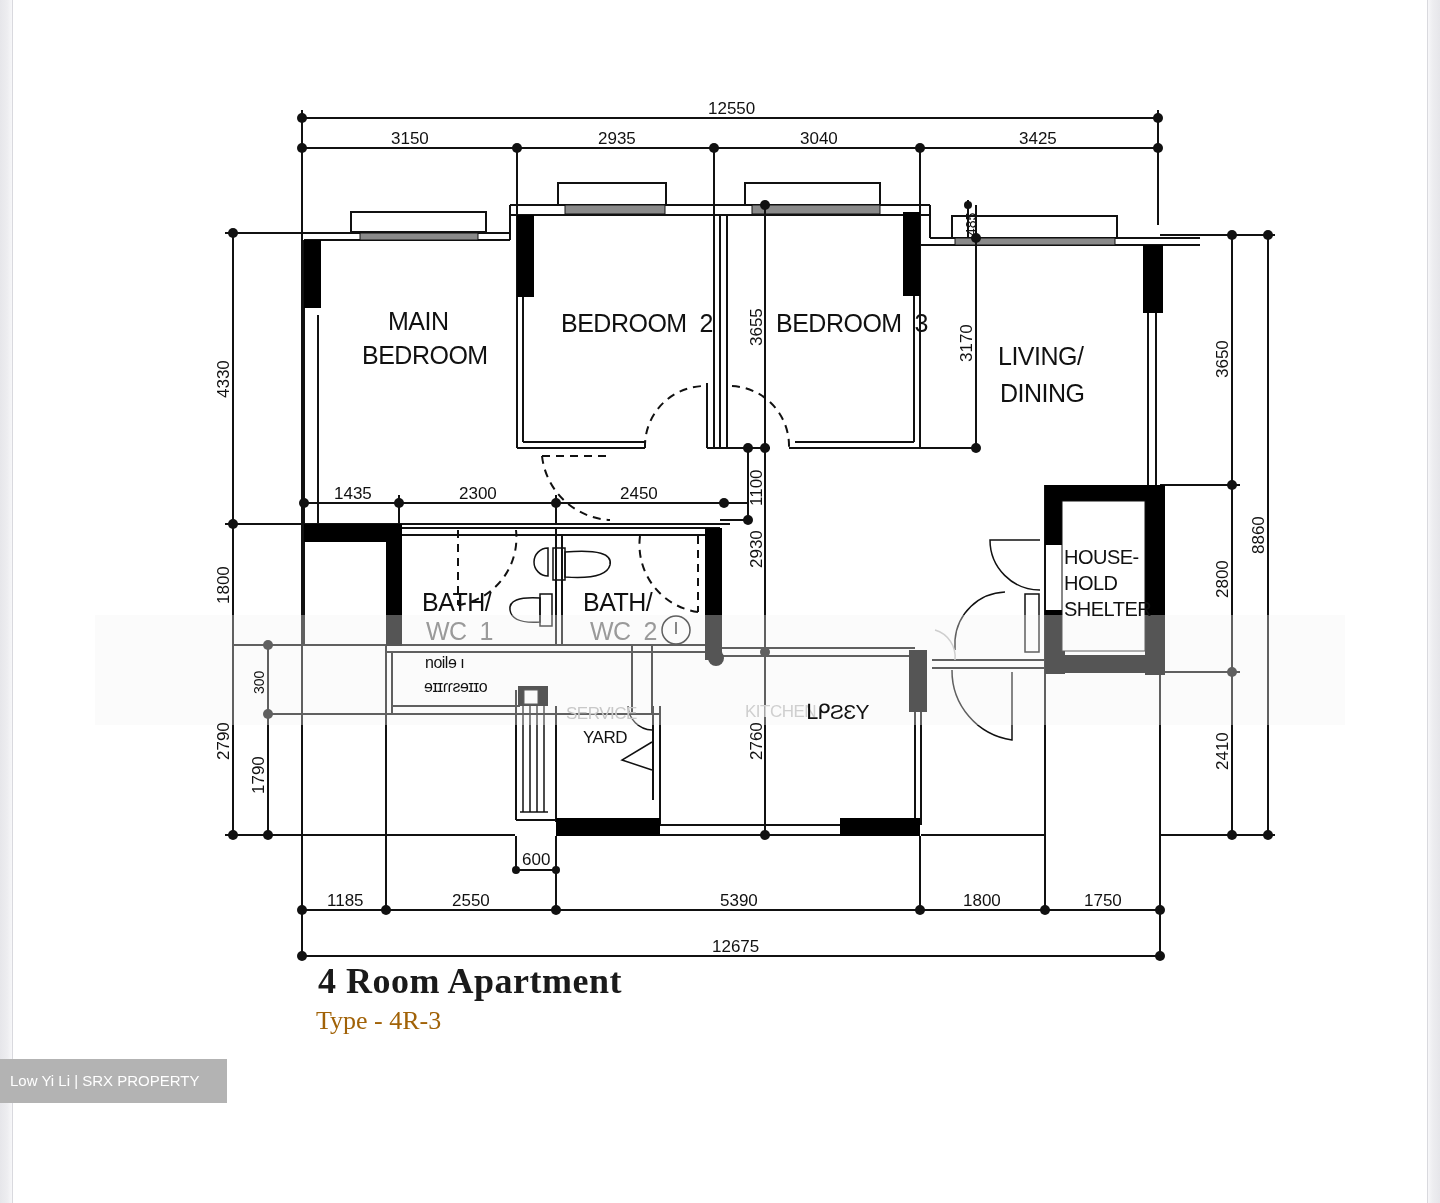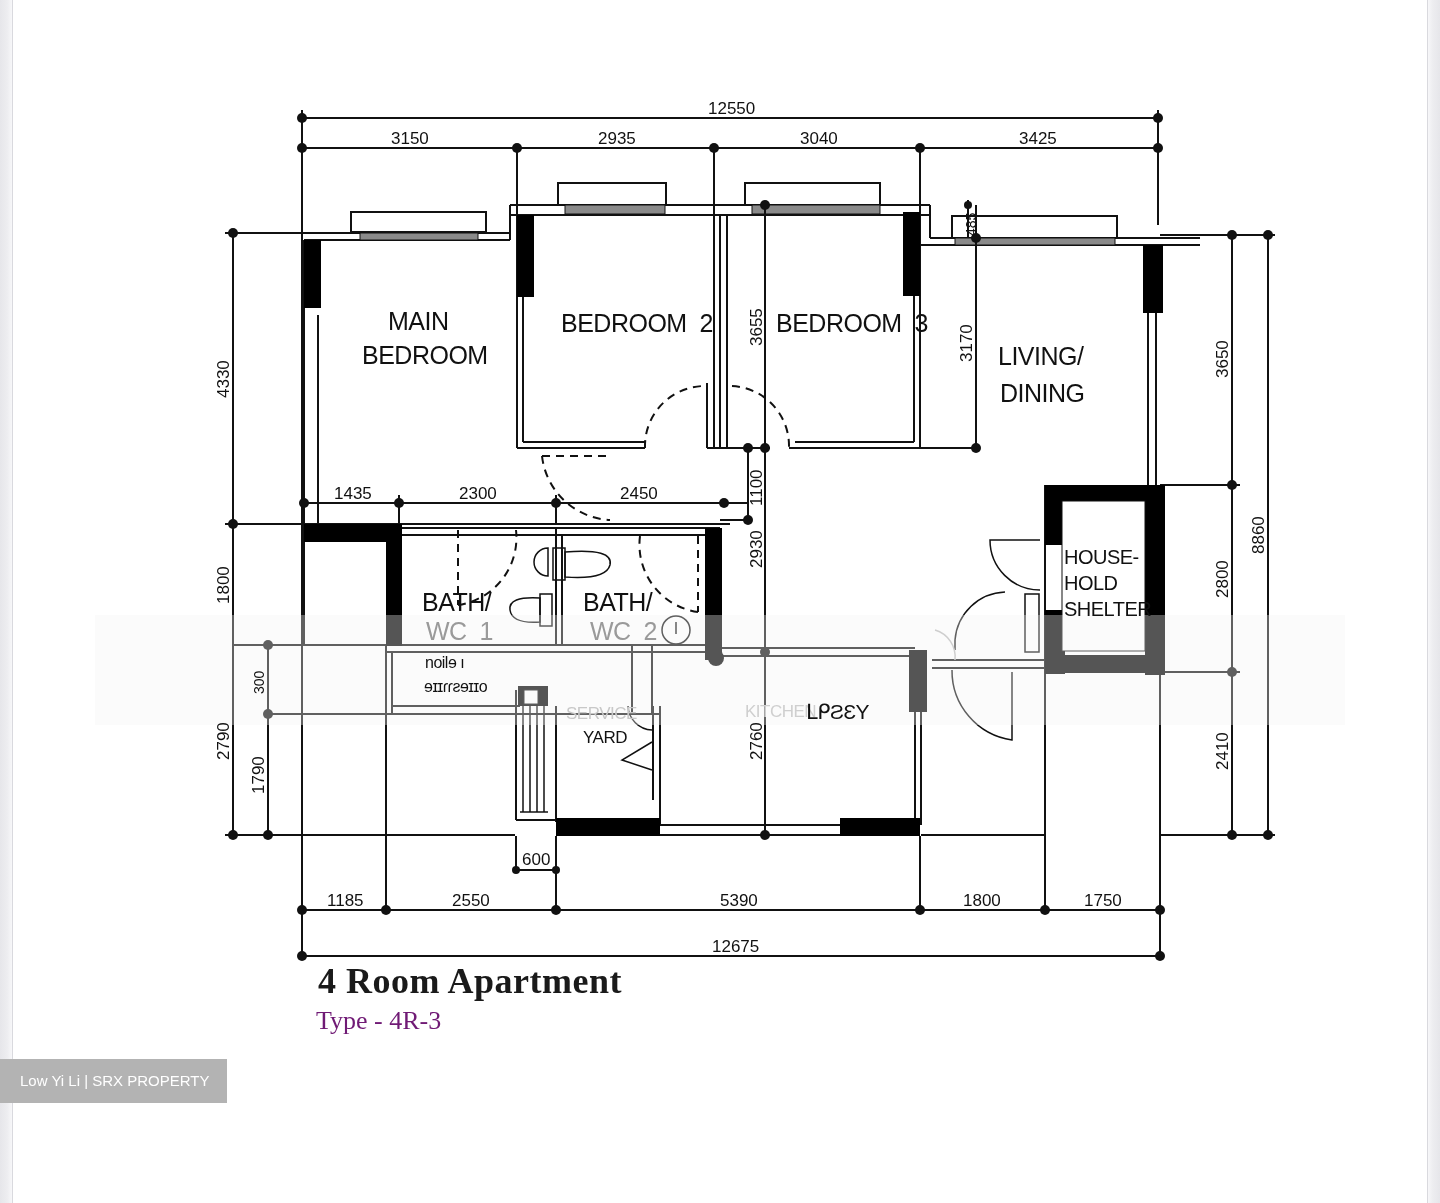--- a/index.html
+++ b/index.html
@@ -24,27 +24,27 @@
   .dim { font-size: 17px; }
   .dim-v { font-size: 17px; }
   .title-main {
     position: absolute; left: 318px; top: 960px;
     font-family: "Liberation Serif", serif; font-size: 36px; color: #1a1a1a;
     letter-spacing: 0.5px;
     font-weight: bold;
   }
   .title-sub {
     position: absolute; left: 316px; top: 1006px;
-    font-family: "Liberation Serif", serif; font-size: 26px; color: #701a75;
+    font-family: "Liberation Serif", serif; font-size: 26px; color: #a16207;
   }
   .watermark {
     position: absolute; left: 0; top: 1059px; width: 227px; height: 44px;
     background: #b3b3b3; color: #ffffff;
     font-family: "Liberation Sans", sans-serif; font-size: 15px;
-    line-height: 44px; padding-left: 20px; box-sizing: border-box;
+    line-height: 44px; padding-left: 10px; box-sizing: border-box;
     white-space: nowrap;
   }
 </style>
 </head>
 <body>
 
 <div class="edge-left"></div>
 <div class="edge-right"></div>
 
 <svg class="plan" width="1440" height="1203" viewBox="0 0 1440 1203">

